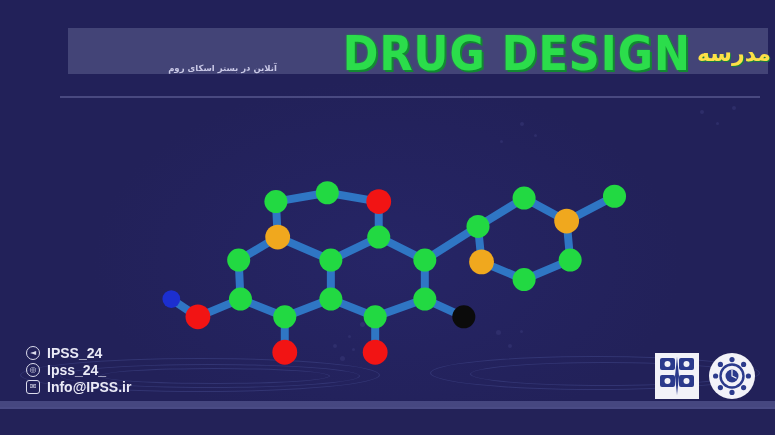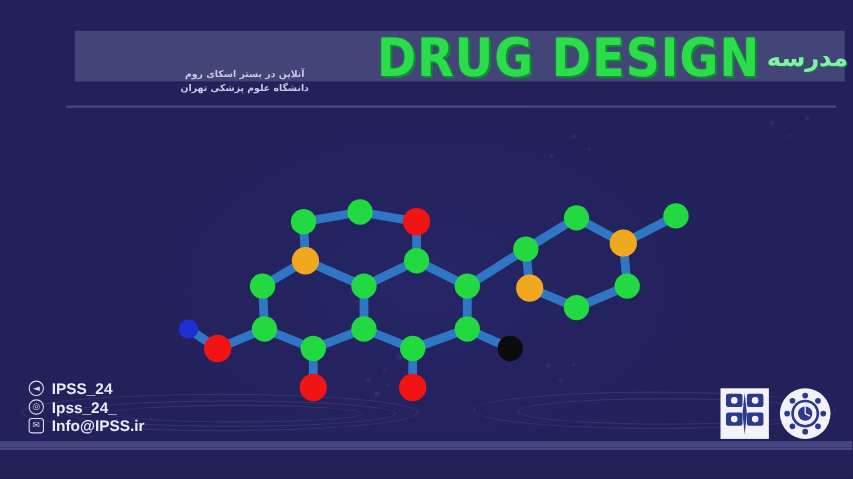--- a/index.html
+++ b/index.html
@@ -60,21 +60,21 @@
   }
   .title-wrap {
     position: absolute;
     left: 330px; top: 22px;
     width: 445px; height: 62px;
     display: flex; align-items: center; justify-content: flex-start;
     gap: 6px;
     direction: rtl;
   }
   .title-madrese {
-    color: #86efac;
+    color: #fde047;
     font-size: 22px;
     font-weight: bold;
     letter-spacing: -.5px;
     text-shadow: 1px 1px 0 #15803d;
     padding-right: 4px;
   }
   .title-main {
     color: #2bdd4b;
     font-size: 43px;
     font-weight: bold;
@@ -186,21 +186,20 @@
   <div class="header-band"></div>
   <div class="header-underline"></div>
 
   <div class="title-wrap">
     <span class="title-madrese">مدرسه</span>
     <span class="title-main">DRUG DESIGN</span>
   </div>
 
   <div class="subtitle">
     <div>آنلاین در بستر اسکای روم</div>
-    <div>دانشگاه علوم پزشکی تهران</div>
   </div>
 
   <svg class="molecule" viewBox="-80 0 560 220">
     <g stroke="#2f76c4" stroke-width="9" stroke-linecap="round" fill="none">
       <path d="M60,30 L118,20"></path>
       <path d="M118,20 L176,30"></path>
       <path d="M176,30 L176,70"></path>
       <path d="M176,70 L122,96"></path>
       <path d="M122,96 L62,70"></path>
       <path d="M62,70 L60,30"></path>

